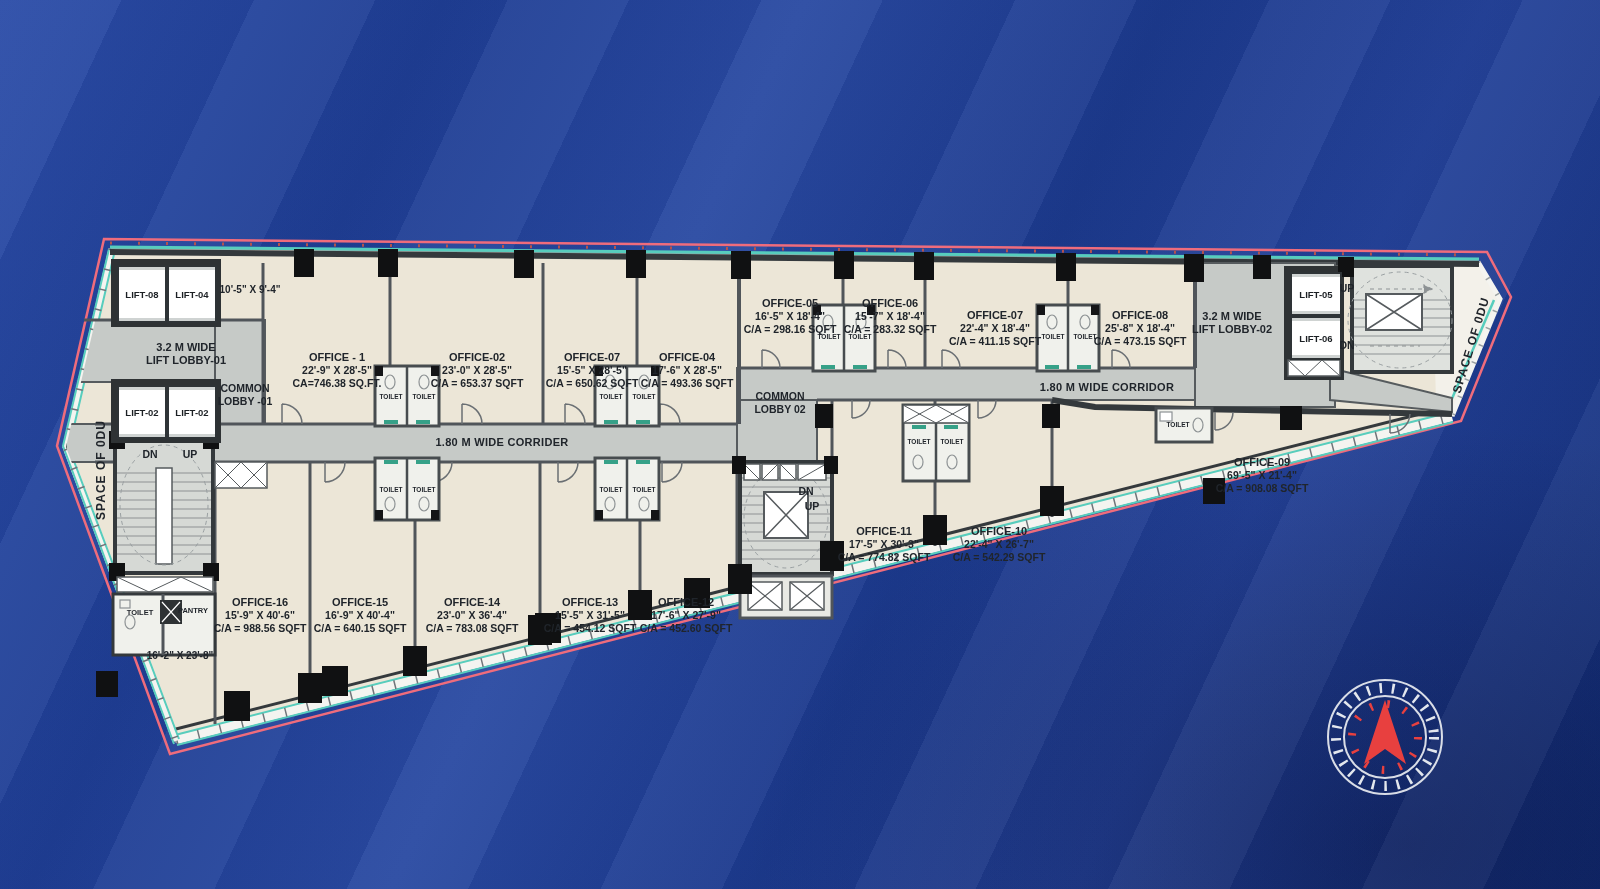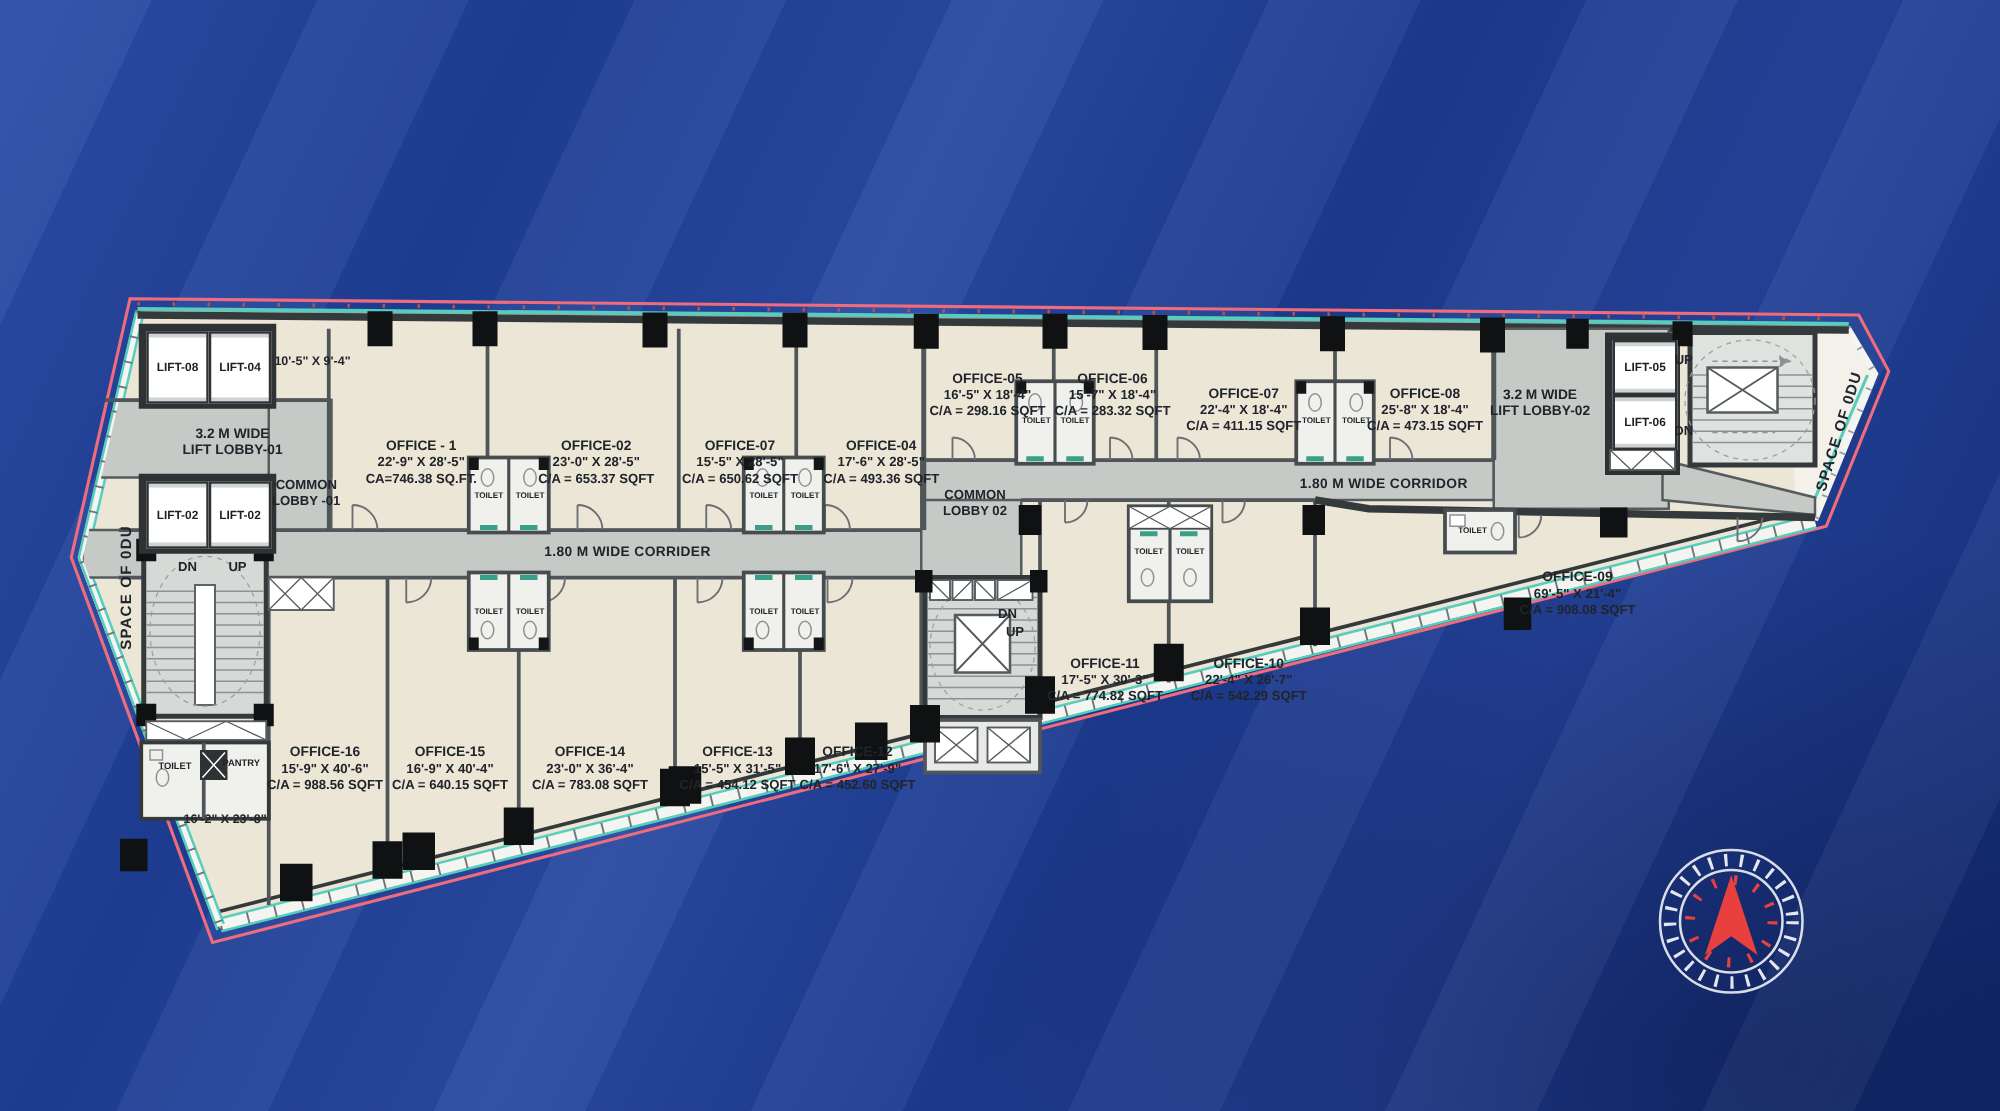--- a/index.html
+++ b/index.html
@@ -351,21 +351,21 @@
   <div class="lbl olabel" style="left:477px;top:323px;">
     <span class="nm">OFFICE-02</span>
       <span>23'-0" X 28'-5"</span>
       <span>C/A = 653.37 SQFT</span>
     </div>
   <div class="lbl olabel" style="left:592px;top:323px;">
     <span class="nm">OFFICE-07</span>
       <span>15'-5" X 28'-5"</span>
       <span>C/A = 650.62 SQFT</span>
     </div>
-  <div class="lbl olabel" style="left:705px;top:323px;">
+  <div class="lbl olabel" style="left:687px;top:323px;">
     <span class="nm">OFFICE-04</span>
       <span>17'-6" X 28'-5"</span>
       <span>C/A = 493.36 SQFT</span>
     </div>
   <div class="lbl olabel" style="left:790px;top:269px;">
     <span class="nm">OFFICE-05</span>
       <span>16'-5" X 18'-4"</span>
       <span>C/A = 298.16 SQFT</span>
     </div>
   <div class="lbl olabel" style="left:890px;top:269px;">

